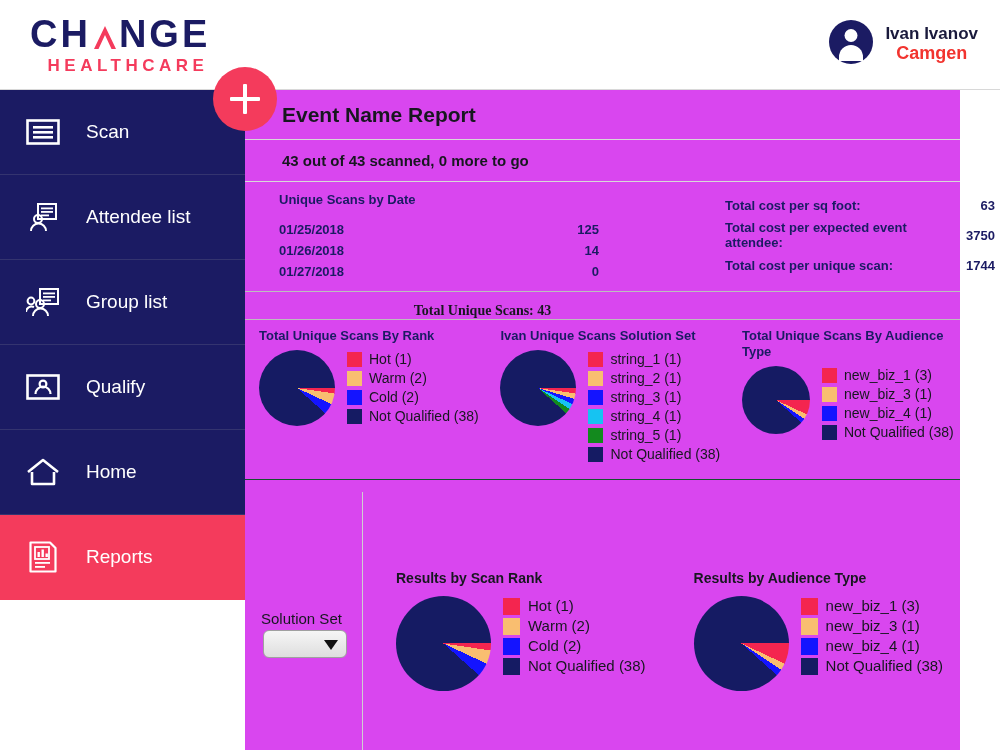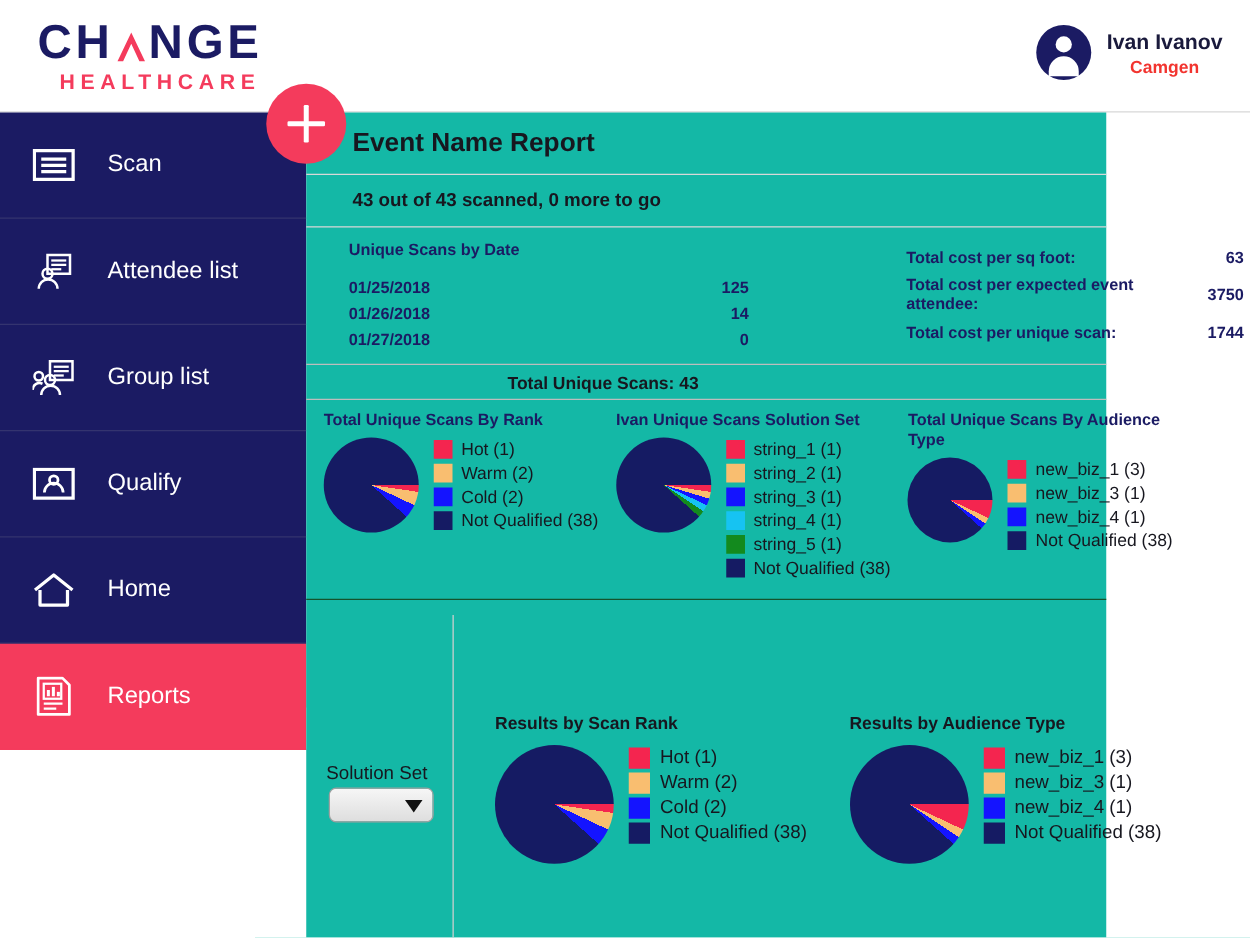--- a/index.html
+++ b/index.html
@@ -35,21 +35,21 @@
   }
   .avatar-circle .head {
     position: absolute; left: 50%; top: 9px; transform: translateX(-50%);
     width: 13px; height: 13px; border-radius: 50%; background: #fff;
   }
   .avatar-circle .body {
     position: absolute; left: 50%; top: 25px; transform: translateX(-50%);
     width: 24px; height: 16px; border-radius: 12px 12px 0 0; background: #fff;
   }
   .user-name { font-size: 17px; font-weight: bold; color: #1a1a3c; line-height: 21px; }
-  .user-org { font-size: 14px; font-weight: bold; color: #f2342f; text-align: center; line-height: 18px; }
+  .user-org { font-size: 18px; font-weight: bold; color: #f2342f; text-align: center; line-height: 18px; }
 
   
   .sidebar {
     position: absolute; left: 0; top: 90px; width: 245px; height: 476px;
     background: #1b1b63;
   }
   .nav-item {
     position: relative; height: 85px; display: flex; align-items: center;
     border-bottom: 1px solid #34346f; cursor: pointer;
   }
@@ -62,21 +62,21 @@
 
   
   .fab {
     position: absolute; left: 213px; top: 67px; width: 64px; height: 64px;
     border-radius: 50%; background: #f43b5c; cursor: pointer; z-index: 40;
   }
   .fab .h { position: absolute; left: 17px; top: 30px; width: 30px; height: 4px; background: #fff; border-radius: 1px; }
   .fab .v { position: absolute; left: 30px; top: 17px; width: 4px; height: 30px; background: #fff; border-radius: 1px; }
 
   
-  .content { position: absolute; left: 245px; top: 90px; width: 640px; height: 660px; background: #14b8a6; }
+  .content { position: absolute; left: 245px; top: 90px; width: 715px; height: 660px; background: #d946ef; }
   .page-title-row {
     height: 50px; border-bottom: 1px solid #d8d8d8; display: flex; align-items: center; padding-left: 37px;
   }
   .page-title { font-size: 21px; font-weight: bold; color: #17171f; }
   .status-row {
     height: 42px; border-bottom: 1px solid #d8d8d8; display: flex; align-items: center; padding-left: 37px;
   }
   .status-text { font-size: 15px; font-weight: bold; color: #17171f; }
 
   
@@ -90,21 +90,21 @@
   .cost-table { position: absolute; left: 480px; top: 8px; width: 270px; }
   .cost-row { display: flex; align-items: center; justify-content: space-between; min-height: 30px; }
   .cost-label { font-size: 13px; font-weight: bold; color: #1b1b63; max-width: 185px; line-height: 15px; }
   .cost-val { font-size: 13px; font-weight: bold; color: #1b1b63; text-align: right; width: 50px; }
 
   .total-row {
     position: relative; height: 28px; border-bottom: 1px solid #bdbdbd;
   }
   .total-row .inner {
     position: absolute; left: 0; top: 0; width: 475px; height: 27px;
-    display: flex; align-items: center; justify-content: center;
+    display: flex; align-items: flex-end; justify-content: center; font-family: Liberation Serif, serif;
   }
   .total-text { font-size: 14px; font-weight: bold; color: #17171f; }
 
   
   .charts-top {
     position: relative; height: 160px; border-bottom: 1px solid #14532d;
     display: flex;
   }
   .chart-cell { position: relative; padding: 8px 0 0 14px; }
   .chart-title { font-size: 13px; font-weight: bold; color: #1b1b63; line-height: 16px; margin-bottom: 6px; }

